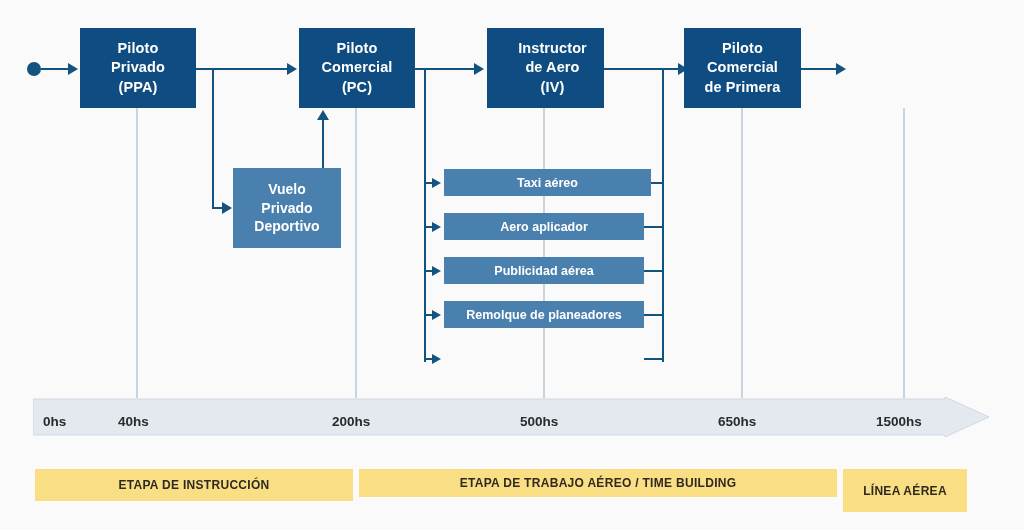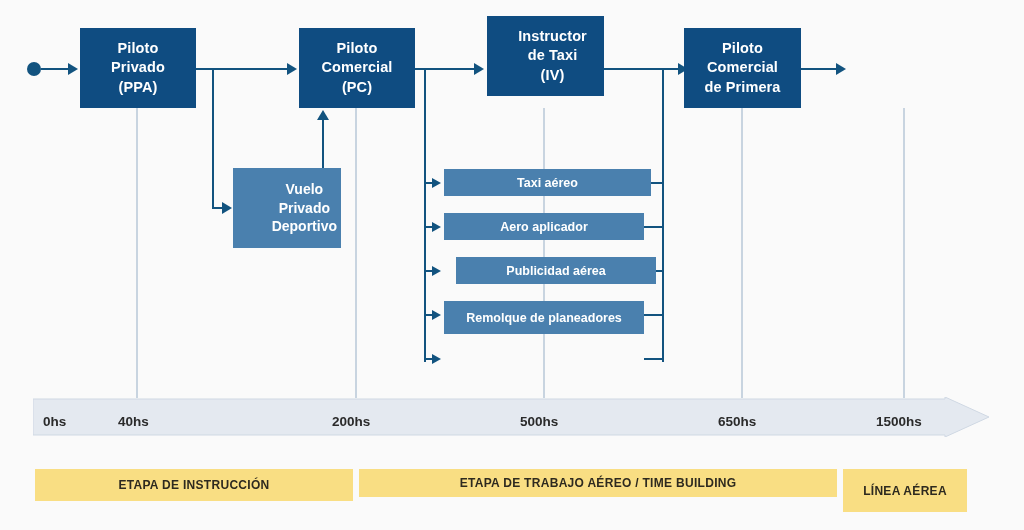--- a/index.html
+++ b/index.html
@@ -31,21 +31,21 @@
     box-sizing: border-box;
     padding: 2px 4px;
   }
   
   .sub-box {
     position: absolute;
     background: #4a80ae;
     color: #ffffff;
     display: flex;
     align-items: center;
-    justify-content: flex-end;
+    justify-content: center;
     text-align: center;
     font-size: 14px;
     font-weight: 700;
     line-height: 1.32;
     box-sizing: border-box;
     padding: 2px 4px;
   }
   
   .job-bar {
     position: absolute;
@@ -208,24 +208,24 @@
   </div>
 
   <div class="stage-box" style="left:299px; top:28px; width:116px; height:80px;">
     <div>
       <div>Piloto</div>
       <div>Comercial</div>
       <div>(PC)</div>
     </div>
   </div>
 
-  <div class="stage-box" style="left:487px; top:16px; width:117px; height:80px;padding-left:18px;">
+  <div class="stage-box" style="left:487px; top:28px; width:117px; height:80px;padding-left:18px;">
     <div>
       <div>Instructor</div>
-      <div>de Taxi</div>
+      <div>de Aero</div>
       <div>(IV)</div>
     </div>
   </div>
 
   <div class="stage-box" style="left:684px; top:28px; width:117px; height:80px;">
     <div>
       <div>Piloto</div>
       <div>Comercial</div>
       <div>de Primera</div>
     </div>
@@ -239,24 +239,24 @@
       <div>Deportivo</div>
     </div>
   </div>
 
   <div class="job-bar" style="left:444px; top:169px; width:207px; height:27px;">
     <span>Taxi aéreo</span>
   </div>
   <div class="job-bar" style="left:444px; top:213px; width:200px; height:27px;">
     <span>Aero aplicador</span>
   </div>
-  <div class="job-bar" style="left:444px; top:257px; width:200px; height:27px;margin-left:12px;">
+  <div class="job-bar" style="left:444px; top:257px; width:200px; height:27px;">
     <span>Publicidad aérea</span>
   </div>
-  <div class="job-bar" style="left:444px; top:301px; width:200px; height:33px;">
+  <div class="job-bar" style="left:444px; top:301px; width:200px; height:27px;">
     <span>Remolque de planeadores</span>
   </div>
 
   <div id="timeline">
     <svg width="956" height="40" viewBox="0 0 956 40" xmlns="http://www.w3.org/2000/svg">
       <polygon points="0,2 912,2 912,0 956,20 912,40 912,38 0,38" fill="#e4e9f0" stroke="#cfd8e3" stroke-width="1"></polygon>
     </svg>
   </div>
 
   <div class="tl-label" style="left:43px;  top:414px;">0hs</div>

